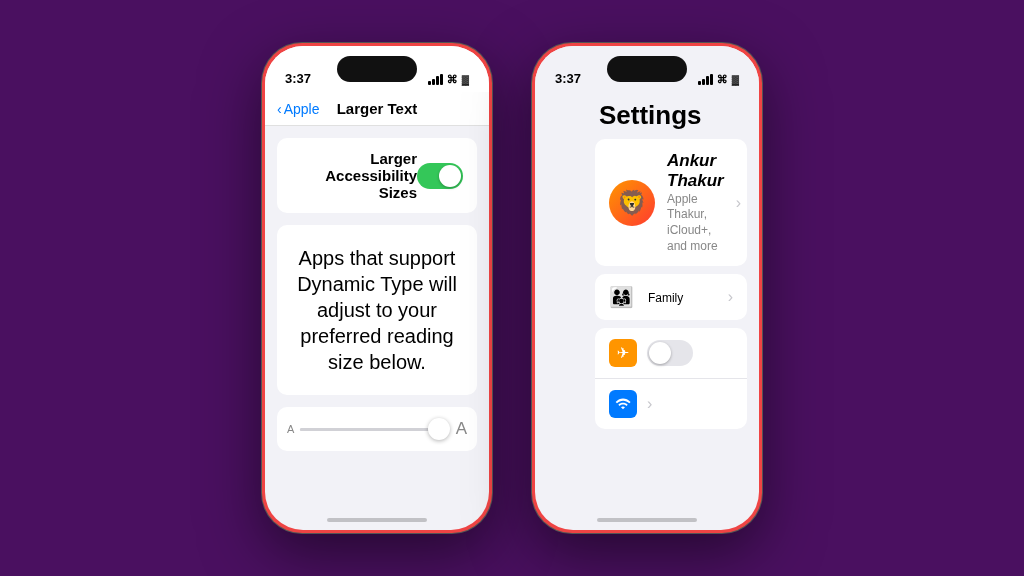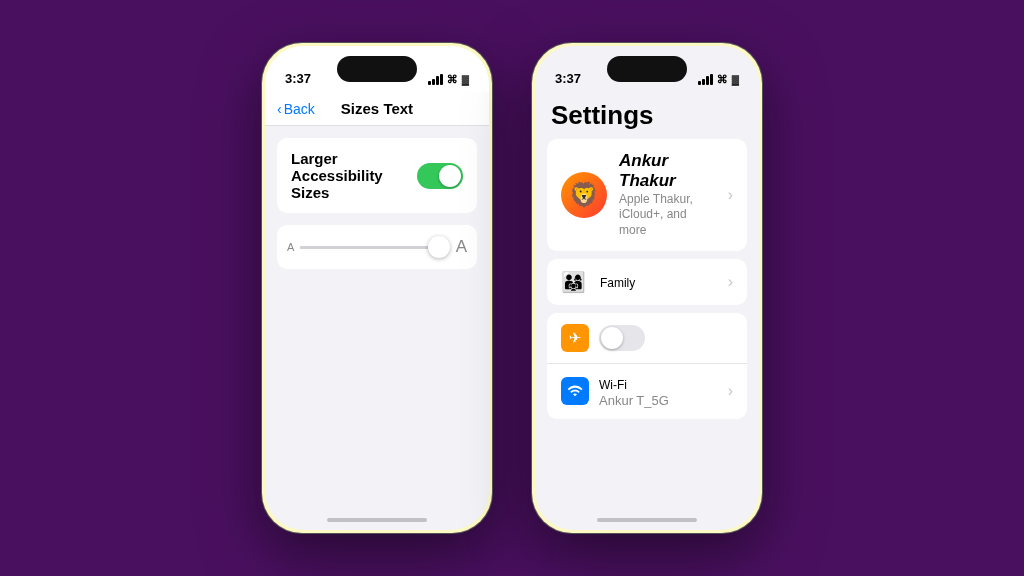--- a/index.html
+++ b/index.html
@@ -12,21 +12,21 @@
       align-items: center;
       justify-content: center;
       gap: 40px;
       font-family: -apple-system, 'SF Pro Display', 'Helvetica Neue', Arial, sans-serif;
       overflow: hidden;
     }
 
     .phone {
       width: 230px;
       height: 490px;
-      background: #fef9c3;
+      background: #ef4444;
       border-radius: 40px;
       padding: 3px;
       box-shadow: 0 0 0 1px #555, 0 20px 60px rgba(0,0,0,0.5);
       position: relative;
     }
 
     .phone-inner {
       width: 100%;
       height: 100%;
       background: #f2f2f7;
@@ -114,20 +114,21 @@
       overflow: hidden;
     }
 
     .setting-row {
       display: flex;
       align-items: center;
       justify-content: space-between;
       padding: 12px 14px;
       border-bottom: 1px solid #e5e5ea;
       background: white;
+      text-align: right;
     }
 
     .setting-row:last-child {
       border-bottom: none;
     }
 
     .setting-label {
       font-size: 15px;
       font-weight: 600;
       color: #000;
@@ -245,20 +246,21 @@
 
     
     .phone2 .phone-inner { background: #f2f2f7; }
     .phone2 .status-bar { background: #f2f2f7; }
 
     .settings-page {
       flex: 1;
       overflow: hidden;
       display: flex;
       flex-direction: column;
+      margin-left: 48px;
     }
 
     .settings-title {
       font-size: 26px;
       font-weight: 700;
       color: #000;
       padding: 8px 16px 8px;
     }
 
     
@@ -399,34 +401,37 @@
           <span style="height:11px"></span>
         </div>
         <span style="font-size:11px">⌘</span>
         <span style="font-size:10px">▓</span>
       </div>
     </div>
 
     <div class="nav-bar">
       <div class="nav-back">
         <span>‹</span>
-        <span>Back</span>
-      </div>
-      <span class="nav-title">Sizes Text</span>
+        <span>Apple</span>
+      </div>
+      <span class="nav-title">Larger Text</span>
     </div>
 
     <div class="settings-section">
       <div class="setting-row">
         <span class="setting-label">Larger Accessibility Sizes</span>
         <div class="toggle">
           <div class="toggle-knob"></div>
         </div>
       </div>
     </div>
 
+    <div class="description-area">
+      <p class="description-text">Apps that support Dynamic Type will adjust to your preferred reading size below.</p>
+    </div>
 
     <div class="slider-area">
       <span class="slider-label-small">A</span>
       <div class="slider-track">
         <div class="slider-fill"></div>
         <div class="slider-thumb"></div>
       </div>
       <span class="slider-label-large">A</span>
     </div>
 
@@ -489,24 +494,20 @@
             <div class="toggle-knob"></div>
           </div>
         </div>
 
         <div class="settings-item">
           <div class="settings-icon icon-blue">
             <svg class="wifi-icon-svg" viewBox="0 0 24 24" fill="white">
               <path d="M1 9l2 2c5.1-5.1 13.3-5.1 18.4 0l2-2C16.5 2.1 7.4 2.1 1 9zm8 8l3 3 3-3c-1.7-1.7-4.4-1.7-6 0zm-4-4l2 2c2.8-2.8 7.3-2.8 10.1 0l2-2C15.3 9.4 8.7 9.4 5 13z"></path>
             </svg>
           </div>
-          <div class="settings-item-content">
-            <span class="settings-item-label">Wi-Fi</span>
-            <div class="settings-item-value">Ankur T_5G</div>
-          </div>
           <span class="chevron">›</span>
         </div>
       </div>
     </div>
 
     <div class="home-indicator"></div>
   </div>
 </div>
 
 </body></html>

